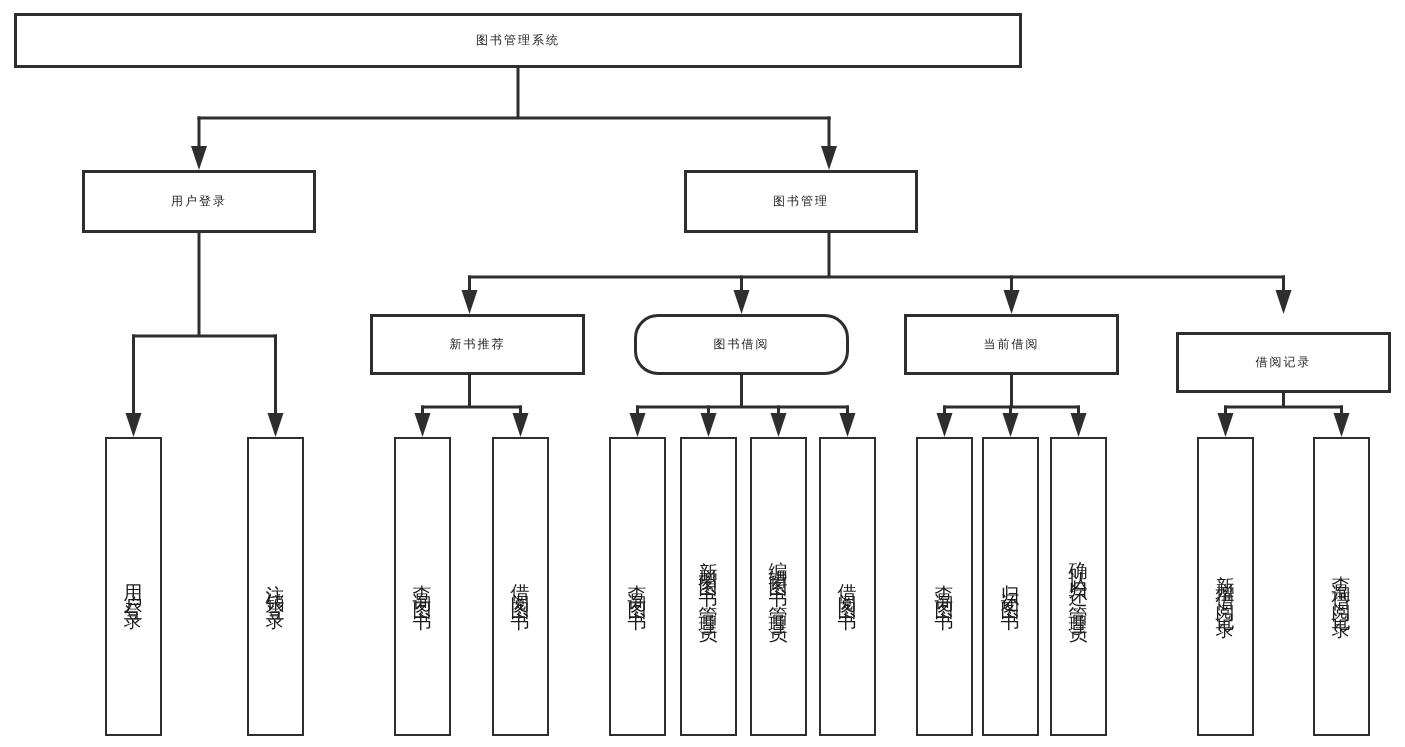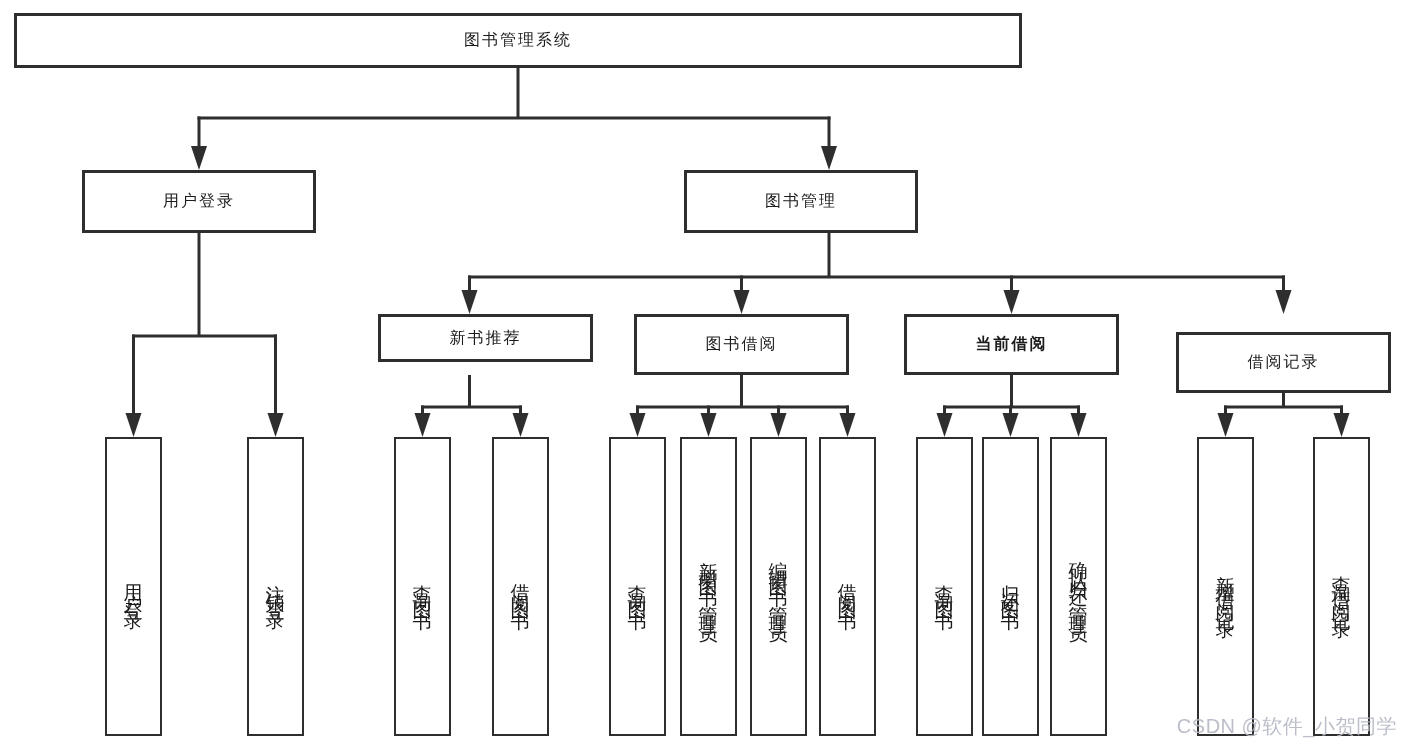--- a/index.html
+++ b/index.html
@@ -26,21 +26,21 @@
     box-sizing: border-box;
     background: #ffffff;
     border: 3px solid #2e2e2e;
     display: flex;
     align-items: center;
     justify-content: center;
     color: #1b1b1b;
     z-index: 2;
   }
   .node.horizontal {
-    font-size: 16px;
+    font-size: 12px;
     letter-spacing: 2px;
     white-space: nowrap;
   }
   .node.vertical {
     writing-mode: vertical-rl;
     text-orientation: mixed;
     font-size: 19px;
     letter-spacing: 9px;
     line-height: 1;
     border-width: 2.5px;
@@ -122,27 +122,27 @@
   <div id="boxes">
       <div class="node horizontal" style="left: 14px; top: 13px; width: 1008px; height: 55px;">
         <span class="lbl">图书管理系统</span>
       </div>
       <div class="node horizontal" style="left: 82px; top: 170px; width: 234px; height: 63px;">
         <span class="lbl">用户登录</span>
       </div>
       <div class="node horizontal" style="left: 684px; top: 170px; width: 234px; height: 63px;">
         <span class="lbl">图书管理</span>
       </div>
-      <div class="node horizontal" style="left: 378px; top: 314px; width: 215px; height: 48px;">
+      <div class="node horizontal" style="left: 370px; top: 314px; width: 215px; height: 61px;">
         <span class="lbl">新书推荐</span>
       </div>
-      <div class="node horizontal" style="left: 634px; top: 314px; width: 215px; height: 61px;">
+      <div class="node horizontal" style="left: 634px; top: 314px; width: 215px; height: 61px; border-radius: 24px;">
         <span class="lbl">图书借阅</span>
       </div>
-      <div class="node horizontal" style="left: 904px; top: 314px; width: 215px; height: 61px; font-weight: bold;">
+      <div class="node horizontal" style="left: 904px; top: 314px; width: 215px; height: 61px;">
         <span class="lbl">当前借阅</span>
       </div>
       <div class="node horizontal" style="left: 1176px; top: 332px; width: 215px; height: 61px;">
         <span class="lbl">借阅记录</span>
       </div>
       <div class="node vertical" style="left: 105px; top: 437px; width: 57px; height: 299px;">
         <span class="lbl">用户登录</span>
       </div>
       <div class="node vertical" style="left: 247px; top: 437px; width: 57px; height: 299px;">
         <span class="lbl">注销登录</span>
@@ -174,14 +174,13 @@
       <div class="node vertical" style="left: 1050px; top: 437px; width: 57px; height: 299px;">
         <span class="lbl">确认归还（管理员）</span>
       </div>
       <div class="node vertical" style="left: 1197px; top: 437px; width: 57px; height: 299px;">
         <span class="lbl">新增借阅记录</span>
       </div>
       <div class="node vertical" style="left: 1313px; top: 437px; width: 57px; height: 299px;">
         <span class="lbl">查询借阅记录</span>
       </div>
     </div>
-  <div id="watermark">CSDN @软件_小贺同学</div>
 </div>
 
 </body></html>

